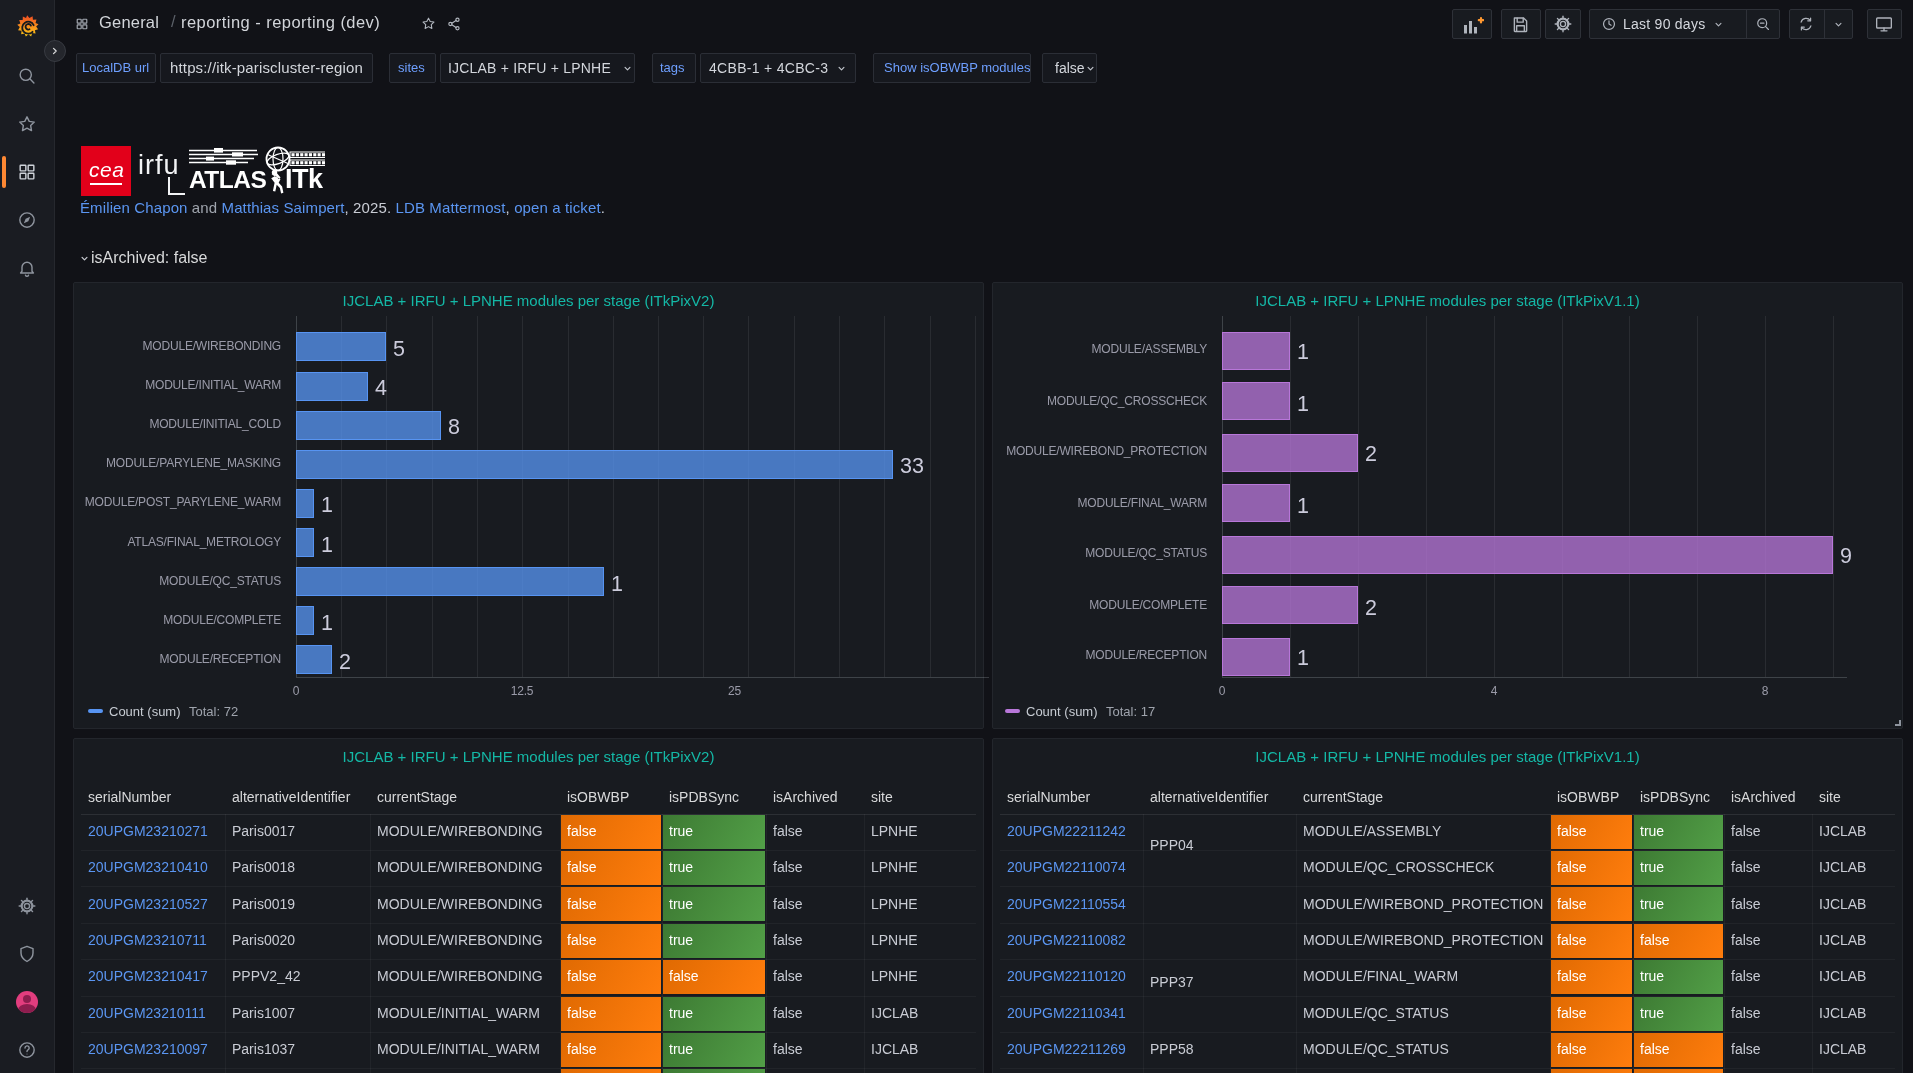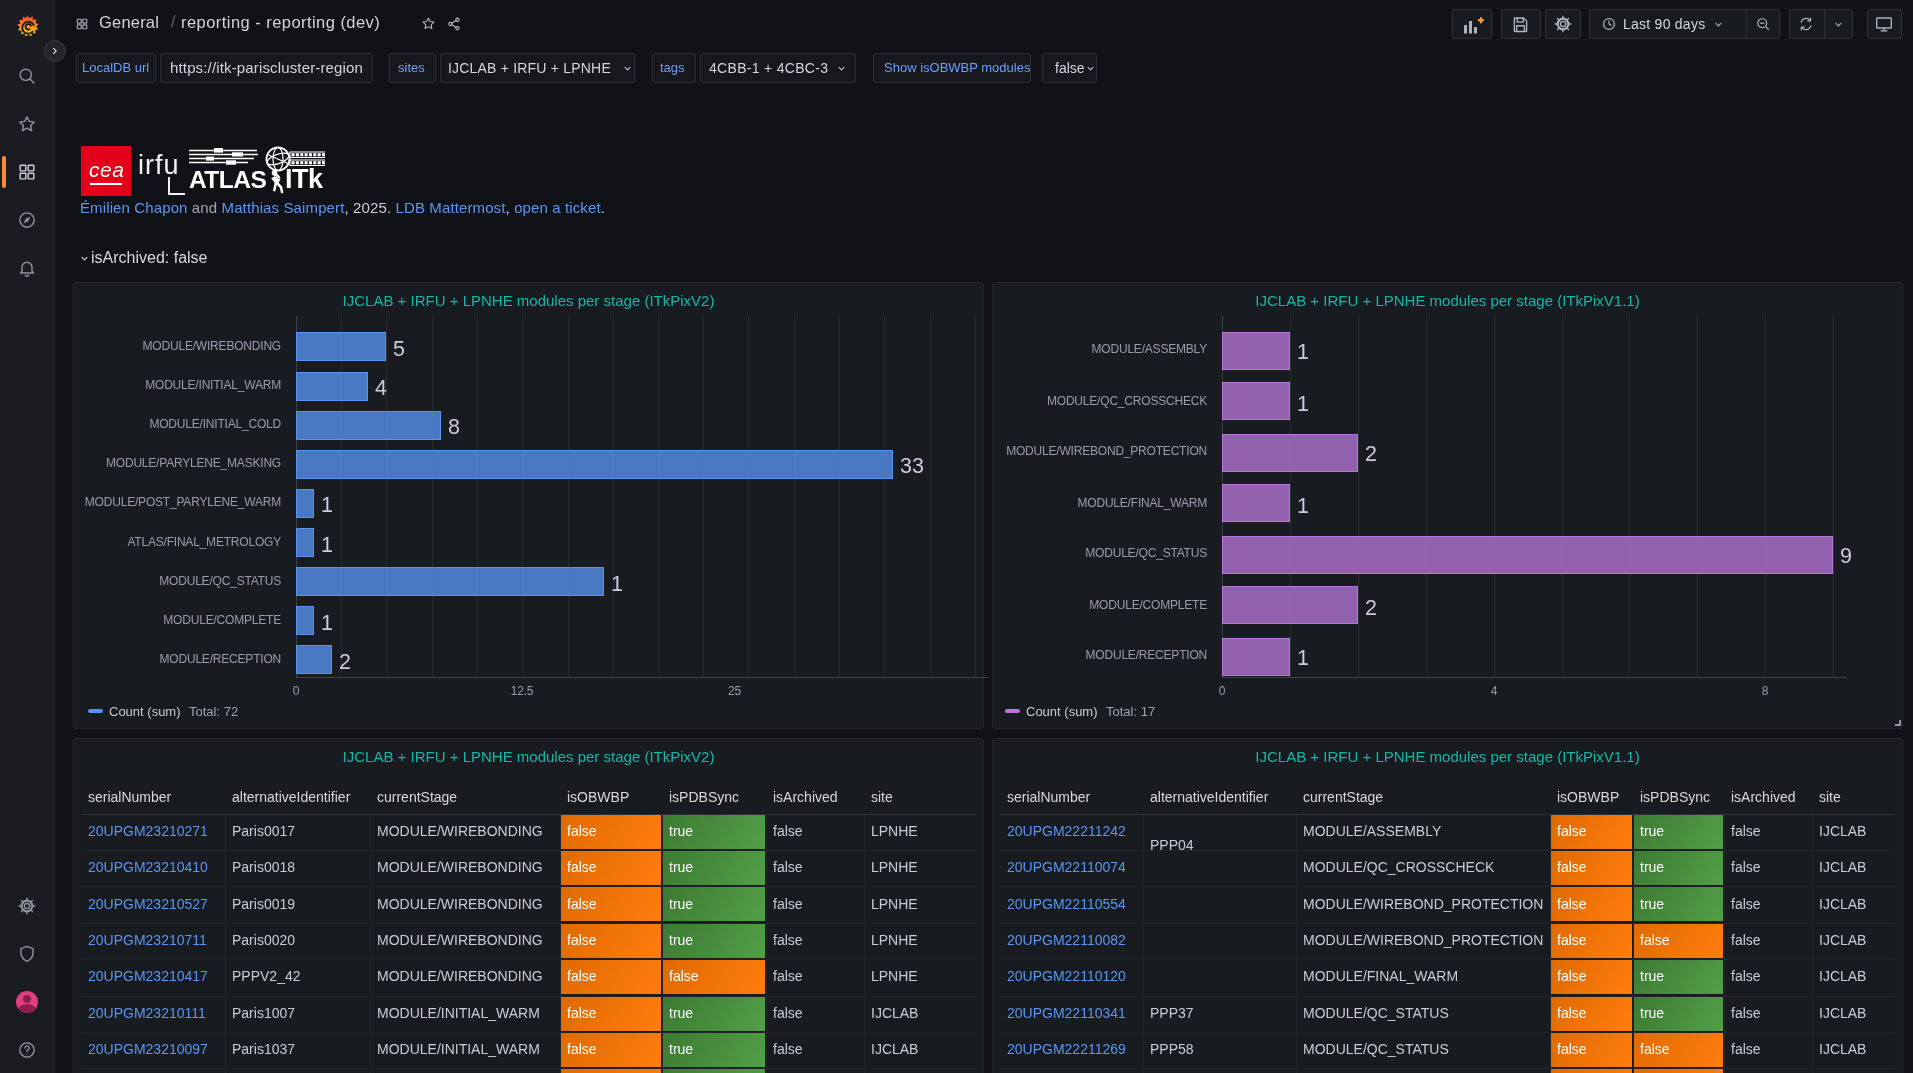--- a/index.html
+++ b/index.html
@@ -483,21 +483,21 @@
 <div class="abs cell" style="left:1150px;top:968px;width:139px"></div>
 <div class="abs cell" style="left:1303px;top:968px;width:240px">MODULE/FINAL_WARM</div>
 <div class="abs" style="left:1551px;top:960px;width:81px;height:34px;background:linear-gradient(120deg,#e06a02,#ff7d0d)"></div>
 <div class="abs cell" style="left:1557px;top:968px;width:69px;color:#fff">false</div>
 <div class="abs" style="left:1634px;top:960px;width:89px;height:34px;background:linear-gradient(120deg,#3d7a33,#529f47)"></div>
 <div class="abs cell" style="left:1640px;top:968px;width:77px;color:#fff">true</div>
 <div class="abs cell" style="left:1731px;top:968px;width:74px">false</div>
 <div class="abs cell" style="left:1819px;top:968px;width:69px">IJCLAB</div>
 <div class="abs " style="left:1000px;top:1032px;width:895px;height:1px;background:rgba(255,255,255,0.045)"></div>
 <div class="abs cell link" style="left:1007px;top:1005px;width:129px">20UPGM22110341</div>
-<div class="abs cell" style="left:1150px;top:1005px;width:139px">PPP37</div>
+<div class="abs cell" style="left:1150px;top:974px;width:139px">PPP37</div>
 <div class="abs cell" style="left:1303px;top:1005px;width:240px">MODULE/QC_STATUS</div>
 <div class="abs" style="left:1551px;top:997px;width:81px;height:34px;background:linear-gradient(120deg,#e06a02,#ff7d0d)"></div>
 <div class="abs cell" style="left:1557px;top:1005px;width:69px;color:#fff">false</div>
 <div class="abs" style="left:1634px;top:997px;width:89px;height:34px;background:linear-gradient(120deg,#3d7a33,#529f47)"></div>
 <div class="abs cell" style="left:1640px;top:1005px;width:77px;color:#fff">true</div>
 <div class="abs cell" style="left:1731px;top:1005px;width:74px">false</div>
 <div class="abs cell" style="left:1819px;top:1005px;width:69px">IJCLAB</div>
 <div class="abs " style="left:1000px;top:1068px;width:895px;height:1px;background:rgba(255,255,255,0.045)"></div>
 <div class="abs cell link" style="left:1007px;top:1041px;width:129px">20UPGM22211269</div>
 <div class="abs cell" style="left:1150px;top:1041px;width:139px">PPP58</div>

